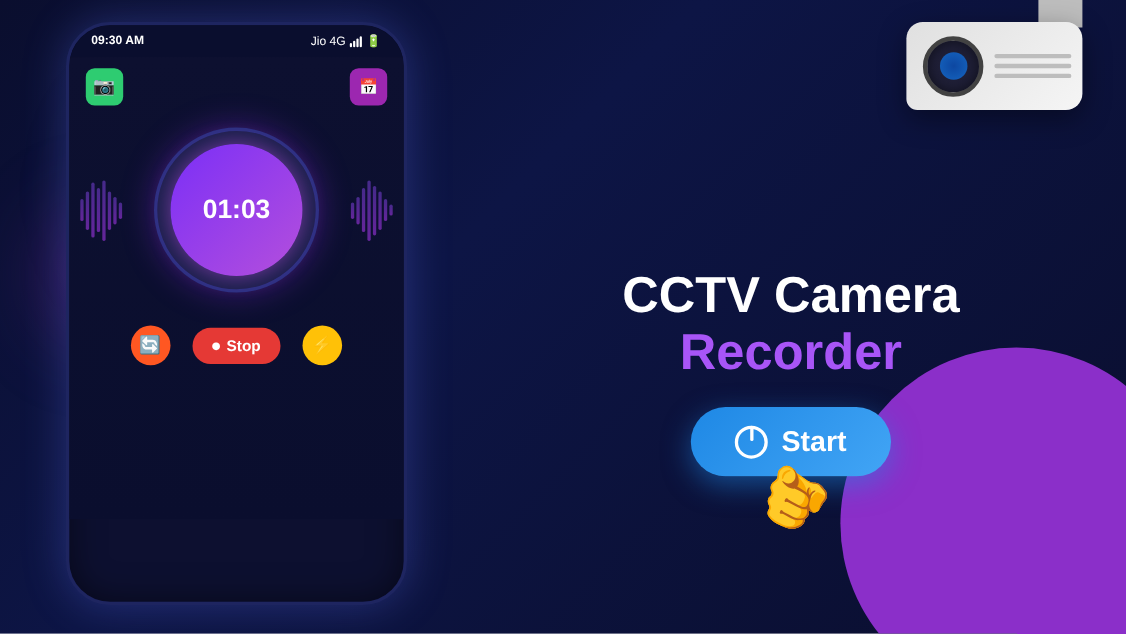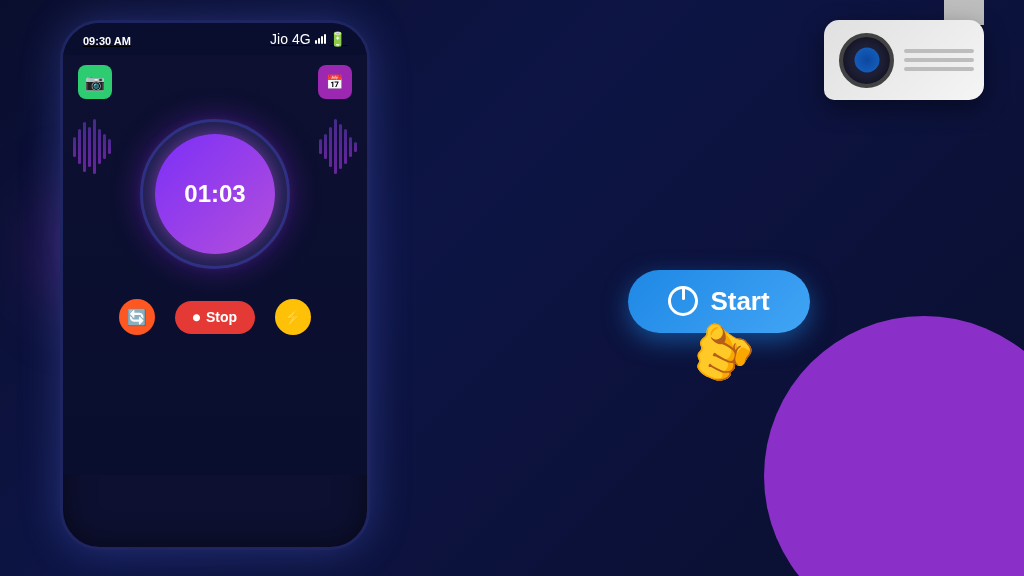--- a/index.html
+++ b/index.html
@@ -42,38 +42,37 @@
       border: 3px solid #1e2560;
       position: relative;
       overflow: hidden;
       box-shadow: 0 0 40px rgba(100, 120, 255, 0.3), inset 0 0 30px rgba(0,0,0,0.5);
     }
 
     
     .status-bar {
       display: flex;
       justify-content: space-between;
-      align-items: flex-end;
+      align-items: flex-start;
       padding: 8px 20px;
       background: #0a0e2e;
-      text-decoration: underline;
     }
 
     .status-time {
       color: white;
       font-size: 11px;
       font-weight: 600;
     }
 
     .status-right {
       display: flex;
       align-items: center;
       gap: 4px;
       color: white;
-      font-size: 14px;
+      font-size: 11px;
     }
 
     .signal-bars {
       display: flex;
       align-items: flex-end;
       gap: 1px;
       height: 10px;
     }
 
     .signal-bars span {
@@ -169,20 +168,21 @@
       align-items: center;
       justify-content: center;
       font-size: 14px;
       color: white;
     }
 
     
     .timer-area {
       display: flex;
       justify-content: center;
+      align-items: center;
       position: relative;
       margin-top: 10px;
     }
 
     
     .sound-wave {
       position: absolute;
       display: flex;
       align-items: center;
       gap: 2px;
@@ -550,20 +550,24 @@
       <div class="camera-body-right">
         <div class="camera-ribs">
           <div class="camera-rib"></div>
           <div class="camera-rib"></div>
           <div class="camera-rib"></div>
         </div>
       </div>
     </div>
   </div>
 
+  <div class="app-heading">
+    <div class="line1">CCTV Camera</div>
+    <div class="line2">Recorder</div>
+  </div>
 
   <div class="start-btn-container">
     <button class="start-btn">
       <div class="power-icon"></div>
       <span>Start</span>
     </button>
     <div class="hand-cursor">🫵</div>
   </div>
 
 </div>

